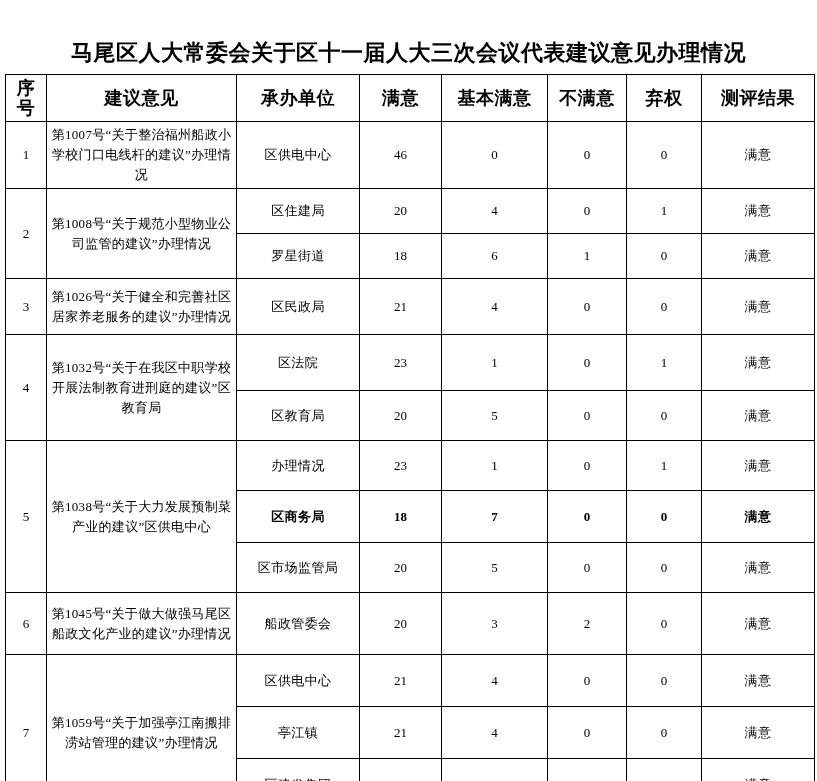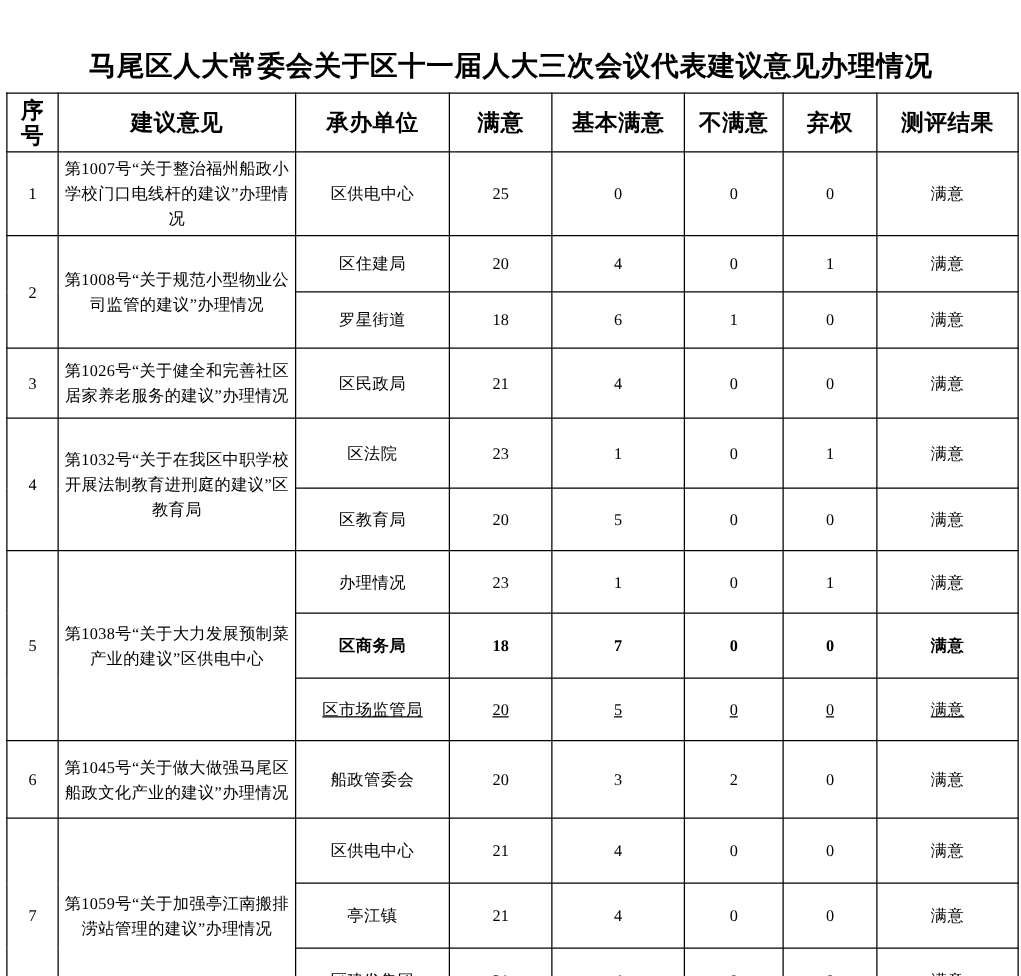--- a/index.html
+++ b/index.html
@@ -117,21 +117,21 @@
         <th>不满意</th>
         <th>弃权</th>
         <th>测评结果</th>
       </tr>
     </thead>
     <tbody>
         <tr style="height: 56px;">
           <td class="idx" rowspan="1">1</td>
           <td class="sugg" rowspan="1">第1007号“关于整治福州船政小学校门口电线杆的建议”办理情况</td>
           <td class="unit">区供电中心</td>
-          <td class="num">25</td>
+          <td class="num">46</td>
           <td class="num">0</td>
           <td class="num">0</td>
           <td class="num">0</td>
           <td class="result">满意</td>
         </tr>
         <tr style="height: 45px;">
           <td class="idx" rowspan="2">2</td>
           <td class="sugg" rowspan="2">第1008号“关于规范小型物业公司监管的建议”办理情况</td>
           <td class="unit">区住建局</td>
           <td class="num">20</td>
@@ -187,21 +187,21 @@
           <td class="result">满意</td>
         </tr>
         <tr style="height: 52px; font-weight: bold;">
           <td class="unit">区商务局</td>
           <td class="num">18</td>
           <td class="num">7</td>
           <td class="num">0</td>
           <td class="num">0</td>
           <td class="result">满意</td>
         </tr>
-        <tr style="height: 50px; text-decoration: underline;">
+        <tr style="height: 50px;">
           <td class="unit">区市场监管局</td>
           <td class="num">20</td>
           <td class="num">5</td>
           <td class="num">0</td>
           <td class="num">0</td>
           <td class="result">满意</td>
         </tr>
         <tr style="height: 62px;">
           <td class="idx" rowspan="1">6</td>
           <td class="sugg" rowspan="1">第1045号“关于做大做强马尾区船政文化产业的建议”办理情况</td>

